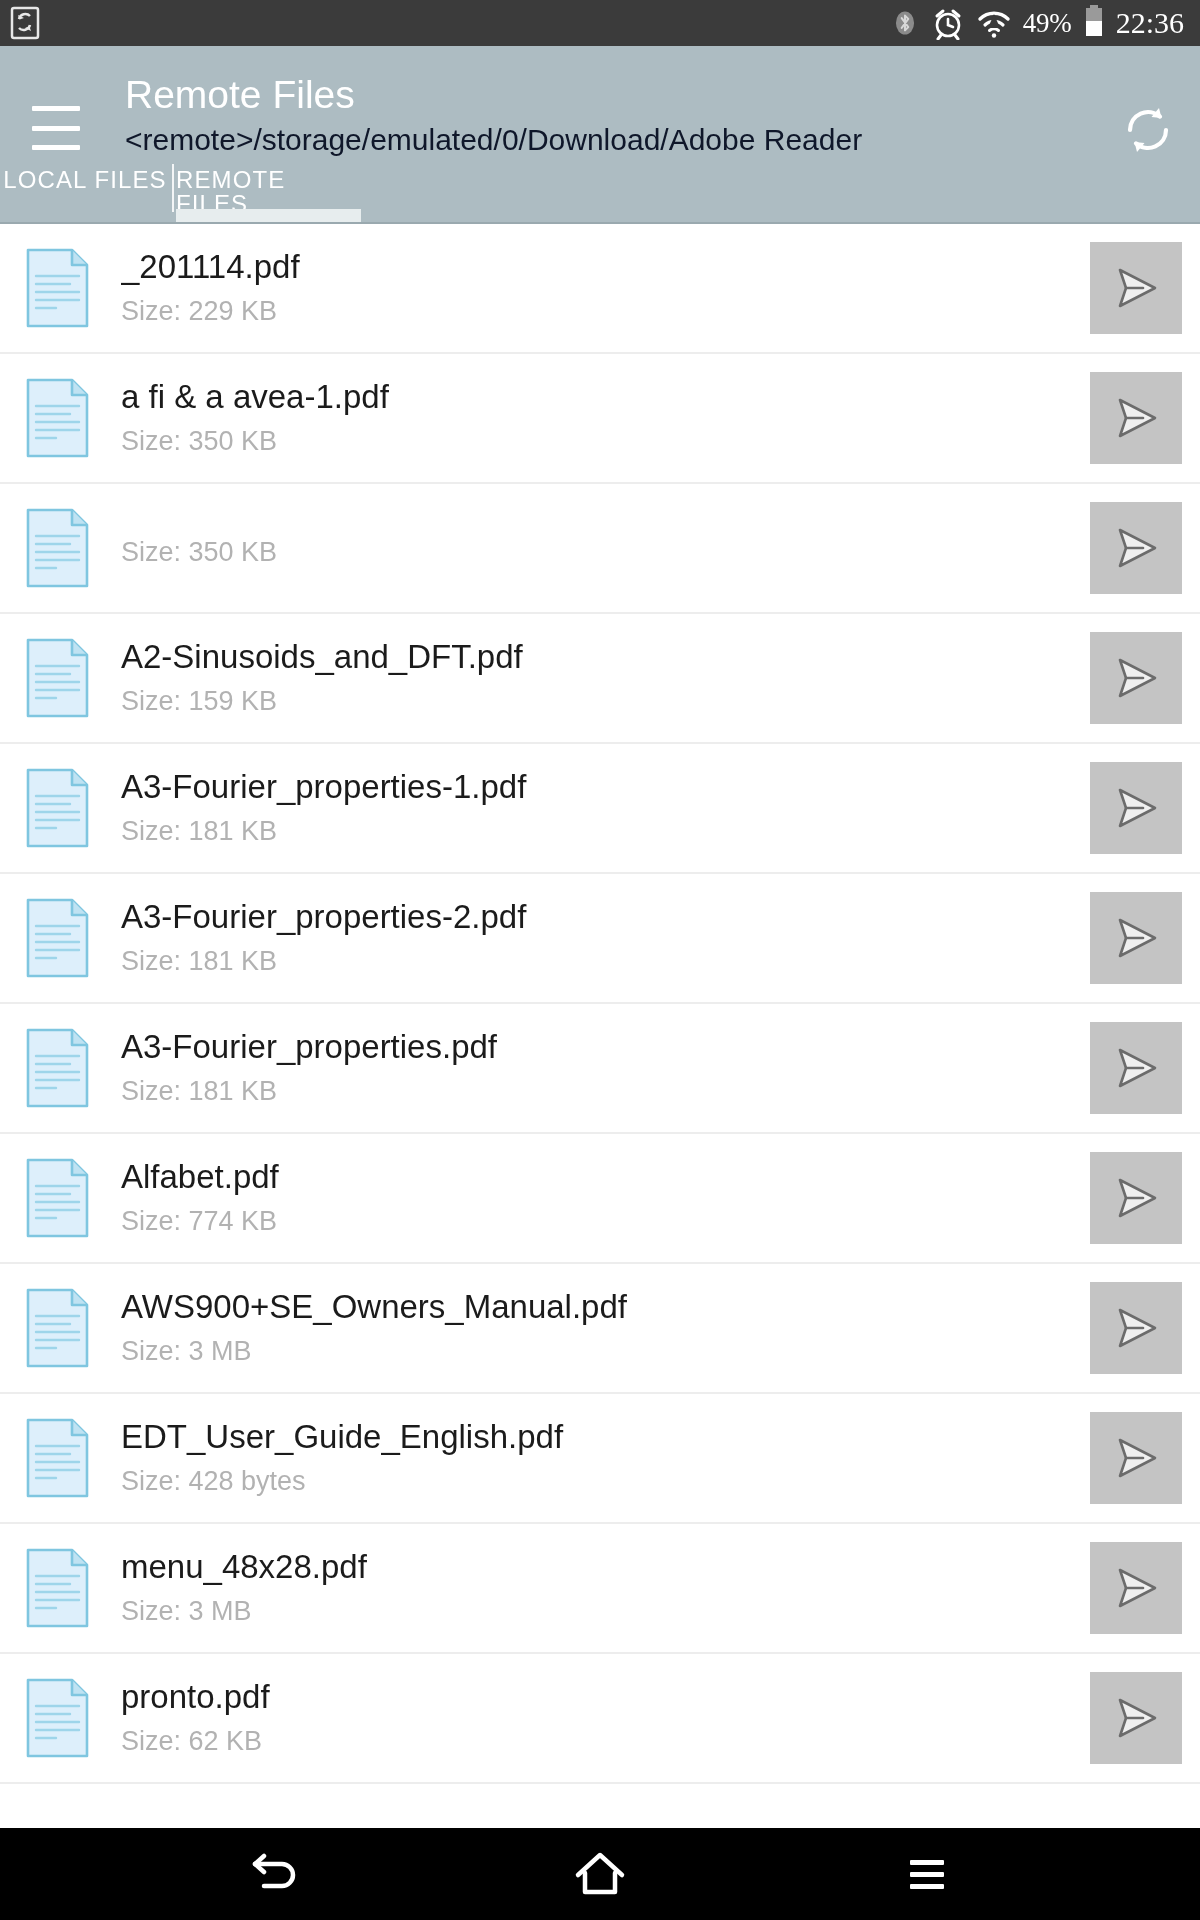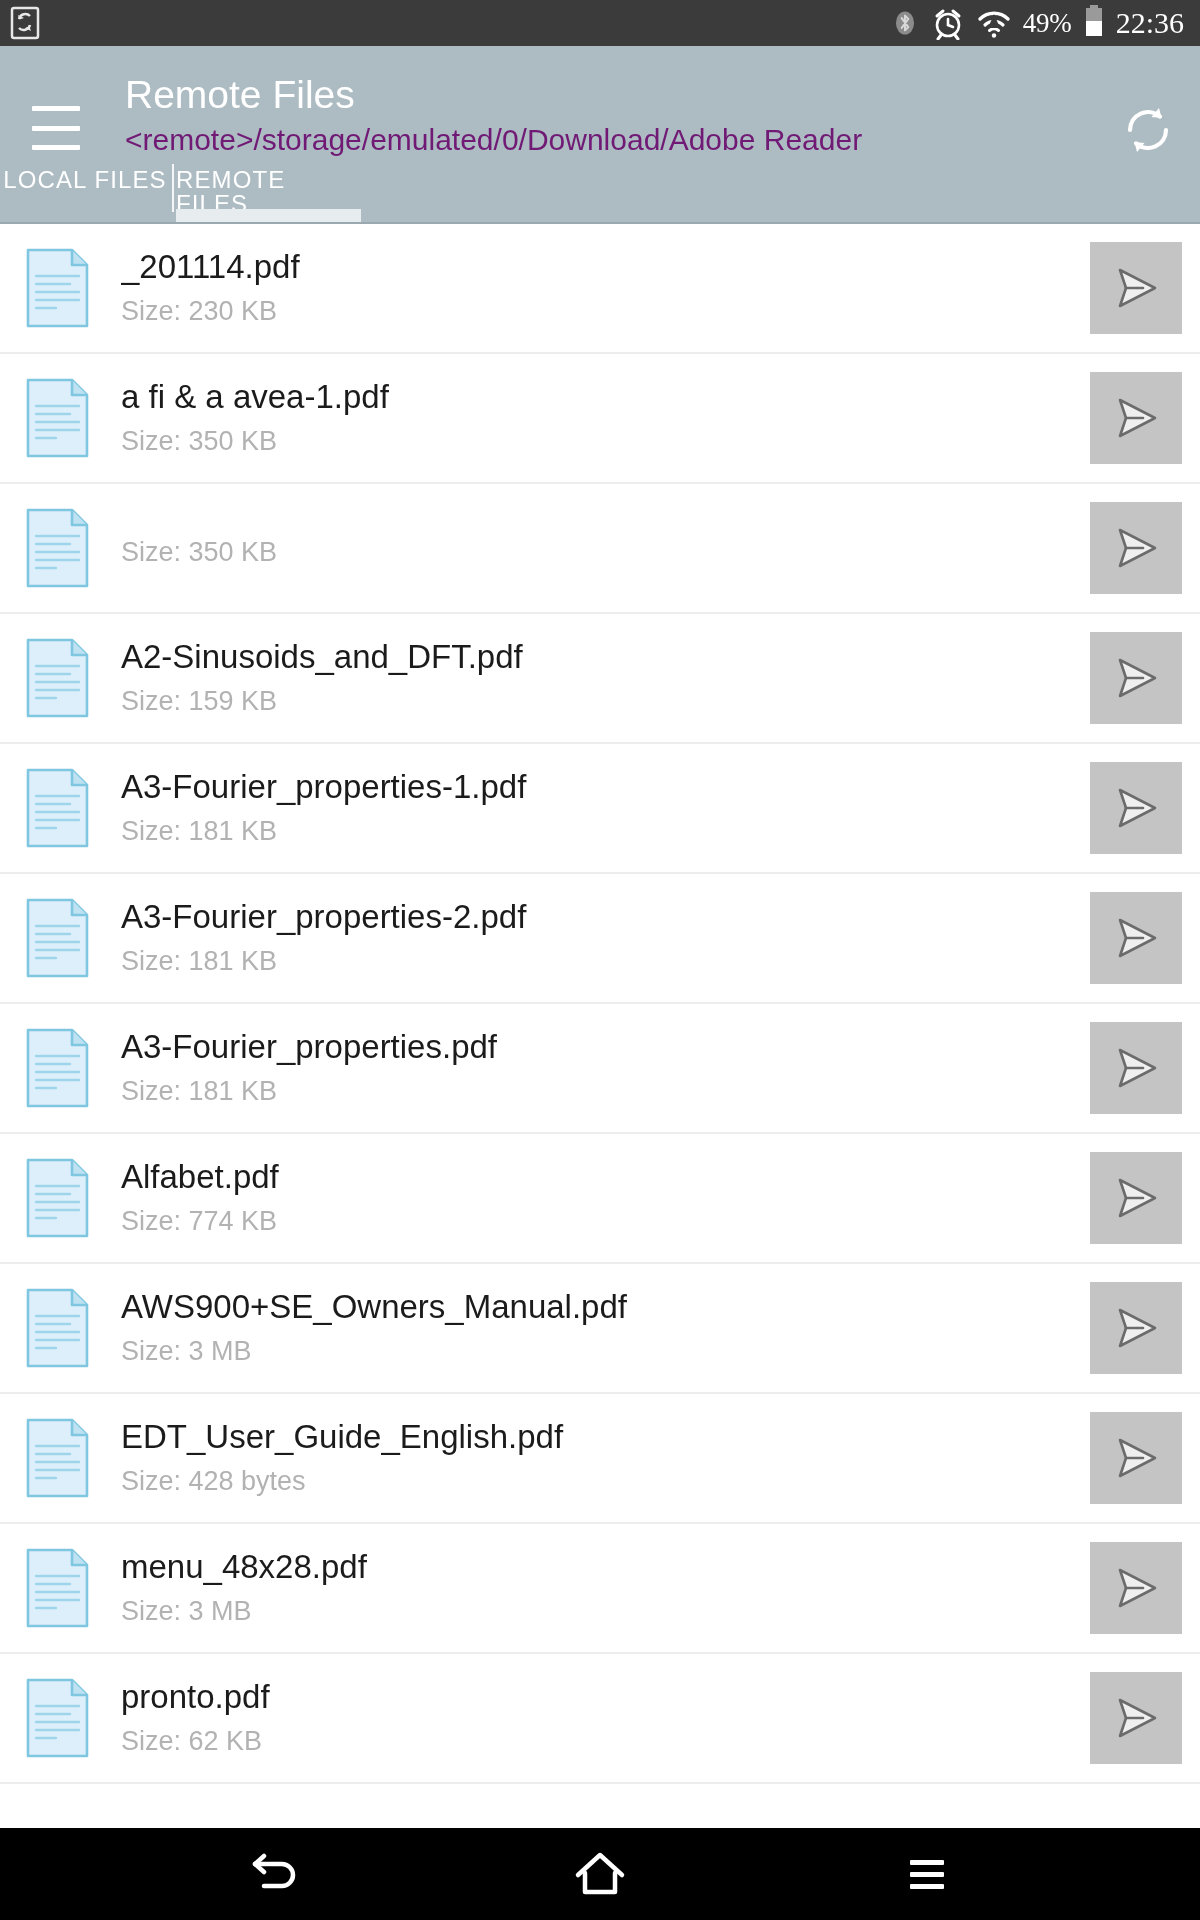--- a/index.html
+++ b/index.html
@@ -91,21 +91,21 @@
   .titles { margin-left: 45px; flex: 1 1 auto; min-width: 0; }
   .app-title {
     font-size: 39px;
     color: #ffffff;
     line-height: 1.08;
     font-weight: 400;
     white-space: nowrap;
   }
   .app-subtitle {
     font-size: 30px;
-    color: #701a75;
+    color: #0f172a;
     line-height: 1.25;
     margin-top: 5px;
     white-space: nowrap;
   }
   .refresh-btn {
     width: 56px; height: 56px;
     margin-top: 28px;
     flex: 0 0 56px;
   }
 
@@ -322,21 +322,21 @@
             <g stroke="#9ed5ea" stroke-width="2.4" stroke-linecap="round">
               <path d="M10 28 L53 28"></path>
               <path d="M10 36 L44 36"></path>
               <path d="M10 44 L53 44"></path>
               <path d="M10 52 L53 52"></path>
               <path d="M10 60 L30 60"></path>
             </g>
           </svg></span>
         <div class="file-info">
           <div class="file-name">_201114.pdf</div>
-          <div class="file-size">Size: 230 KB</div>
+          <div class="file-size">Size: 229 KB</div>
         </div>
         <div class="send-btn">
           <svg viewBox="0 0 54 54" xmlns="http://www.w3.org/2000/svg">
             <path d="M11 9 L46 27 L11 45 L17 27 Z" fill="#efefef" stroke="#6b6b6b" stroke-width="2.6" stroke-linejoin="round"></path>
             <path d="M17 27 L34 27" stroke="#6b6b6b" stroke-width="2.6" stroke-linecap="round"></path>
           </svg>
         </div>
       </div>
       <div class="file-row">
         <span class="doc-icon"><svg viewBox="0 0 63 80" xmlns="http://www.w3.org/2000/svg">

